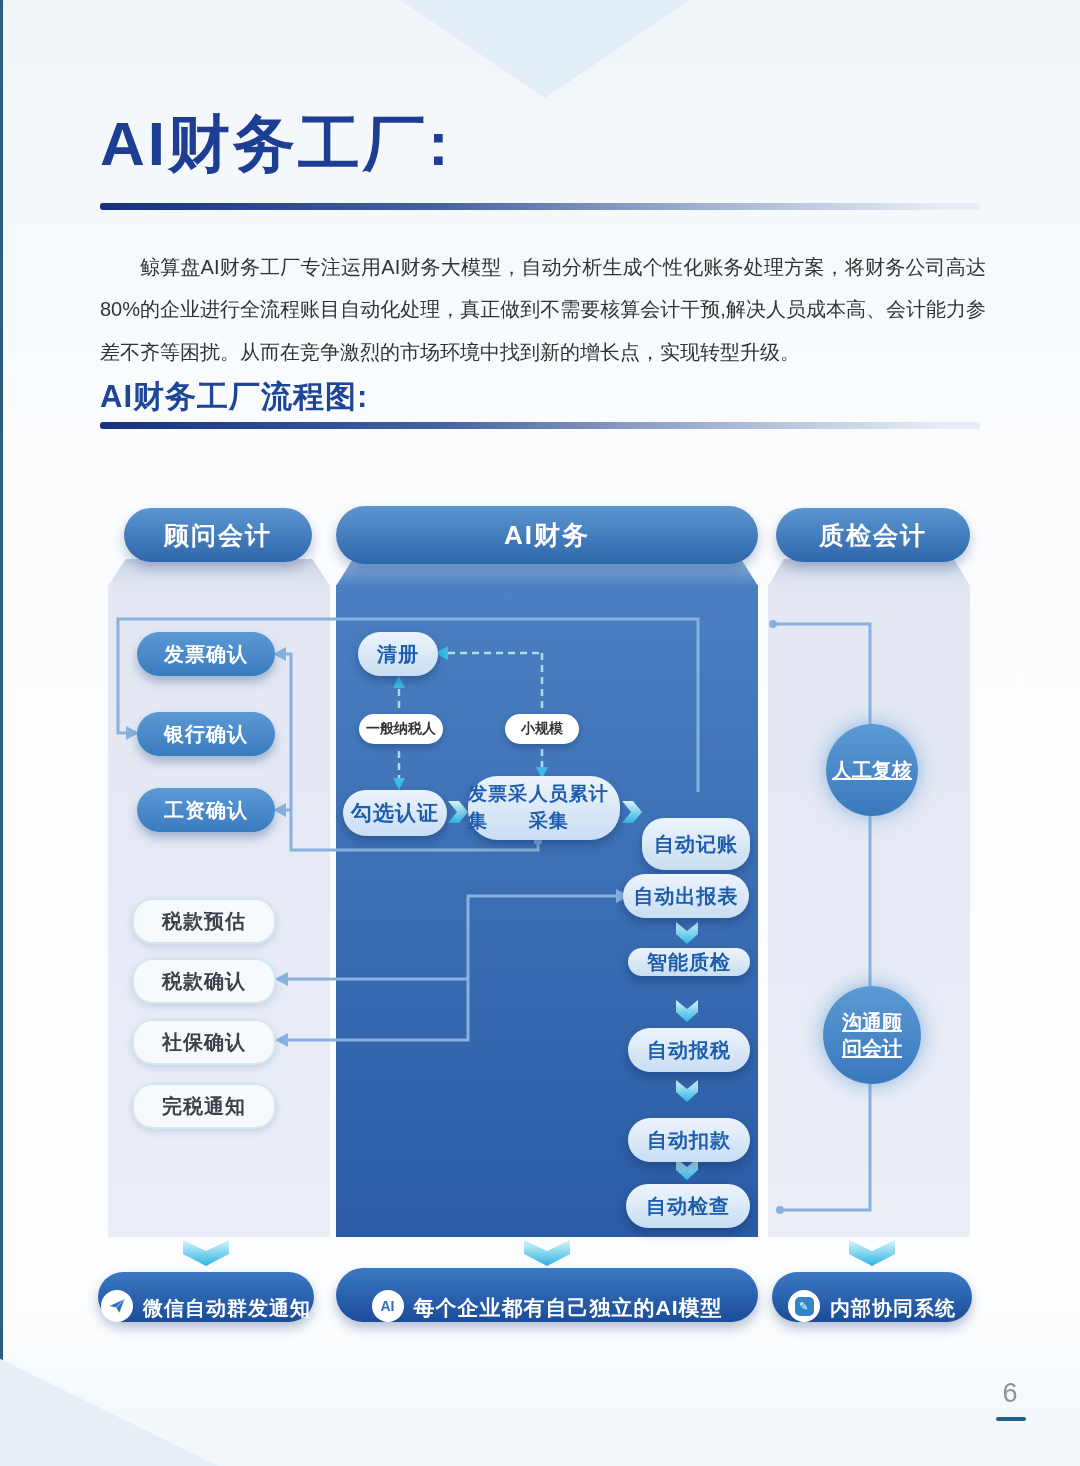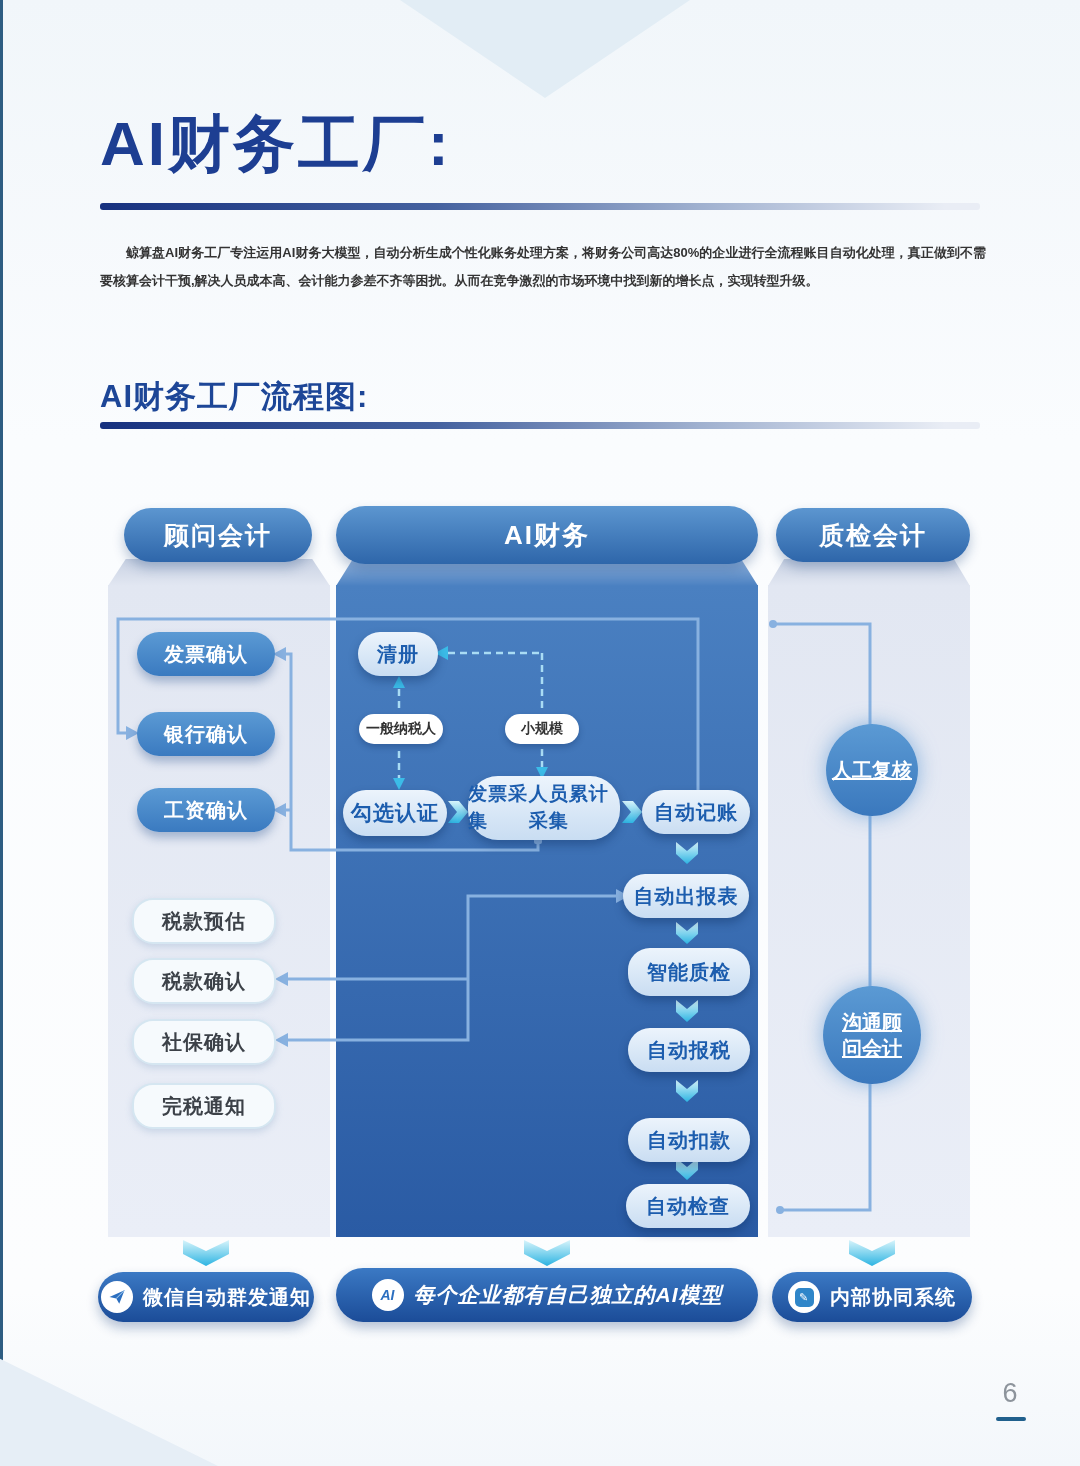--- a/index.html
+++ b/index.html
@@ -15,22 +15,22 @@
     clip-path:polygon(0 0,100% 0,50% 100%);}
   .tri-bl{left:0;top:1352px;width:218px;height:114px;background:#e6eef6;
     clip-path:polygon(0 6%,100% 100%,0 100%);}
   
   .title{left:100px;top:102px;width:880px;font-size:62px;font-weight:900;
     color:#1d3e92;letter-spacing:3px;}
   .rule{left:100px;width:880px;height:7px;border-radius:3px;
     background:linear-gradient(90deg,#17317f 0%,#44619f 38%,#9fb0cf 68%,#e9edf5 96%);}
   .rule1{top:203px;}
   .rule2{top:422px;}
-  .intro{left:100px;top:226px;width:886px;font-size:13px;line-height:2.12;
-    color:#333;font-weight:bold;text-align:justify;text-indent:2em;}
+  .intro{left:100px;top:226px;width:886px;font-size:20px;line-height:2.12;
+    color:#333;font-weight:normal;text-align:justify;text-indent:2em;}
   .section-title{left:100px;top:376px;width:700px;font-size:31px;font-weight:900;
     color:#1d4697;letter-spacing:1px;}
   
   .col{top:585px;height:652px;z-index:1;}
   .col-left{left:108px;width:222px;background:linear-gradient(180deg,#e2e7f2,#eaeef7);}
   .col-center{left:336px;width:422px;background:linear-gradient(180deg,#4a80c1,#2a5ba4);}
   .col-right{left:768px;width:202px;background:linear-gradient(180deg,#e2e7f2,#eaeef7);}
   .trap{top:559px;height:27px;z-index:1;}
   .trap-left,.trap-right{background:linear-gradient(180deg,#c9d2e3,#e2e7f2);
     clip-path:polygon(8% 0,92% 0,100% 100%,0 100%);}
@@ -64,34 +64,34 @@
   .w1{left:132px;top:898px;width:140px;height:42px;}
   .w2{left:132px;top:958px;width:140px;height:42px;}
   .w3{left:132px;top:1019px;width:140px;height:42px;}
   .w4{left:132px;top:1083px;width:140px;height:42px;}
   .roster{left:358px;top:632px;width:80px;height:44px;font-size:20px;}
   .tag1{left:359px;top:714px;width:84px;height:30px;}
   .tag2{left:505px;top:714px;width:74px;height:30px;}
   .gouxuan{left:343px;top:790px;width:104px;height:46px;font-size:21px;border-radius:24px;}
   .collect{left:468px;top:776px;width:152px;height:64px;font-size:19px;border-radius:30px;
     flex-direction:row;line-height:1.4;}
-  .c1{left:642px;top:790px;width:108px;height:44px;font-size:20px;}
+  .c1{left:642px;top:818px;width:108px;height:52px;font-size:20px;}
   .c2{left:623px;top:874px;width:126px;height:44px;font-size:20px;}
-  .c3{left:628px;top:948px;width:122px;height:48px;font-size:20px;}
+  .c3{left:628px;top:948px;width:122px;height:28px;font-size:20px;}
   .c4{left:628px;top:1028px;width:122px;height:44px;font-size:20px;}
   .c5{left:628px;top:1107px;width:122px;height:44px;font-size:20px;margin-top:11px;}
   .c6{left:626px;top:1184px;width:124px;height:44px;font-size:20px;}
   .circ1{left:826px;top:724px;width:92px;height:92px;}
   .circ2{left:823px;top:986px;width:98px;height:98px;padding:0 12px;box-sizing:border-box;}
   
-  .fp{position:absolute;display:flex;align-items:center;justify-content:center;gap:10px;
+  .fp{position:absolute;display:flex;align-items:flex-end;justify-content:center;gap:10px;
     background:linear-gradient(180deg,#3b79c4,#1b4c98);color:#fff;font-weight:bold;
     box-shadow:0 6px 12px rgba(20,60,120,.3);z-index:3;letter-spacing:1px;}
   .f1{left:98px;top:1272px;width:216px;height:50px;border-radius:25px;font-size:20px;}
-  .f2{left:336px;top:1268px;width:422px;height:54px;border-radius:27px;font-size:21px;font-style:italic;}
+  .f2{left:336px;top:1268px;width:422px;height:54px;border-radius:27px;font-size:21px;}
   .f3{left:772px;top:1272px;width:200px;height:50px;border-radius:25px;font-size:20px;}
   .icon-circle{width:32px;height:32px;border-radius:50%;background:#fff;display:flex;
     align-items:center;justify-content:center;flex:0 0 auto;}
   .ai-glyph{color:#2c6fc0;font-size:14px;font-weight:900;letter-spacing:0;}
   .edit-box{width:19px;height:19px;border-radius:5px;background:#2f86c9;color:#fff;
     display:flex;align-items:center;justify-content:center;font-size:11px;}
   
   .pageno{left:970px;top:1378px;width:80px;text-align:center;font-size:27px;color:#8d949c;}
   .pageno-bar{left:996px;top:1417px;width:30px;height:4px;background:#20608d;border-radius:2px;}
   svg.connectors{position:absolute;left:0;top:0;z-index:2;pointer-events:none;}

